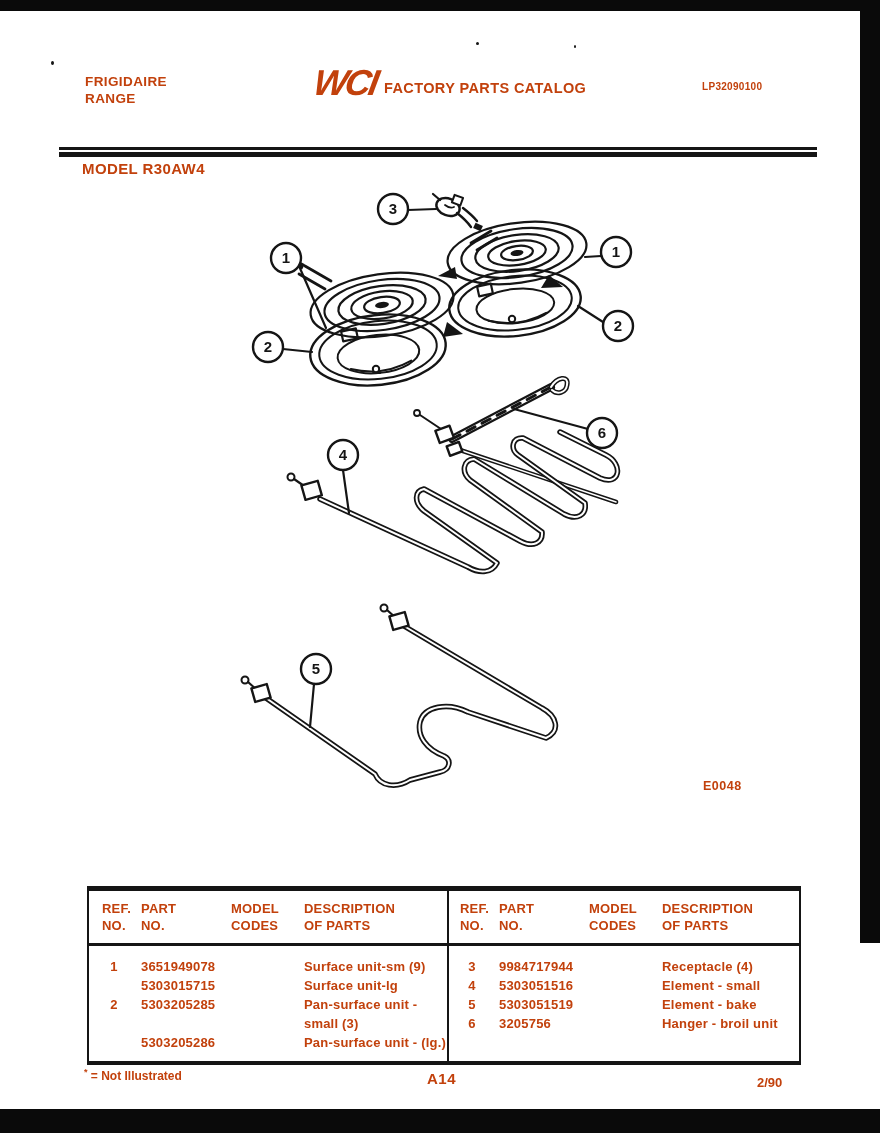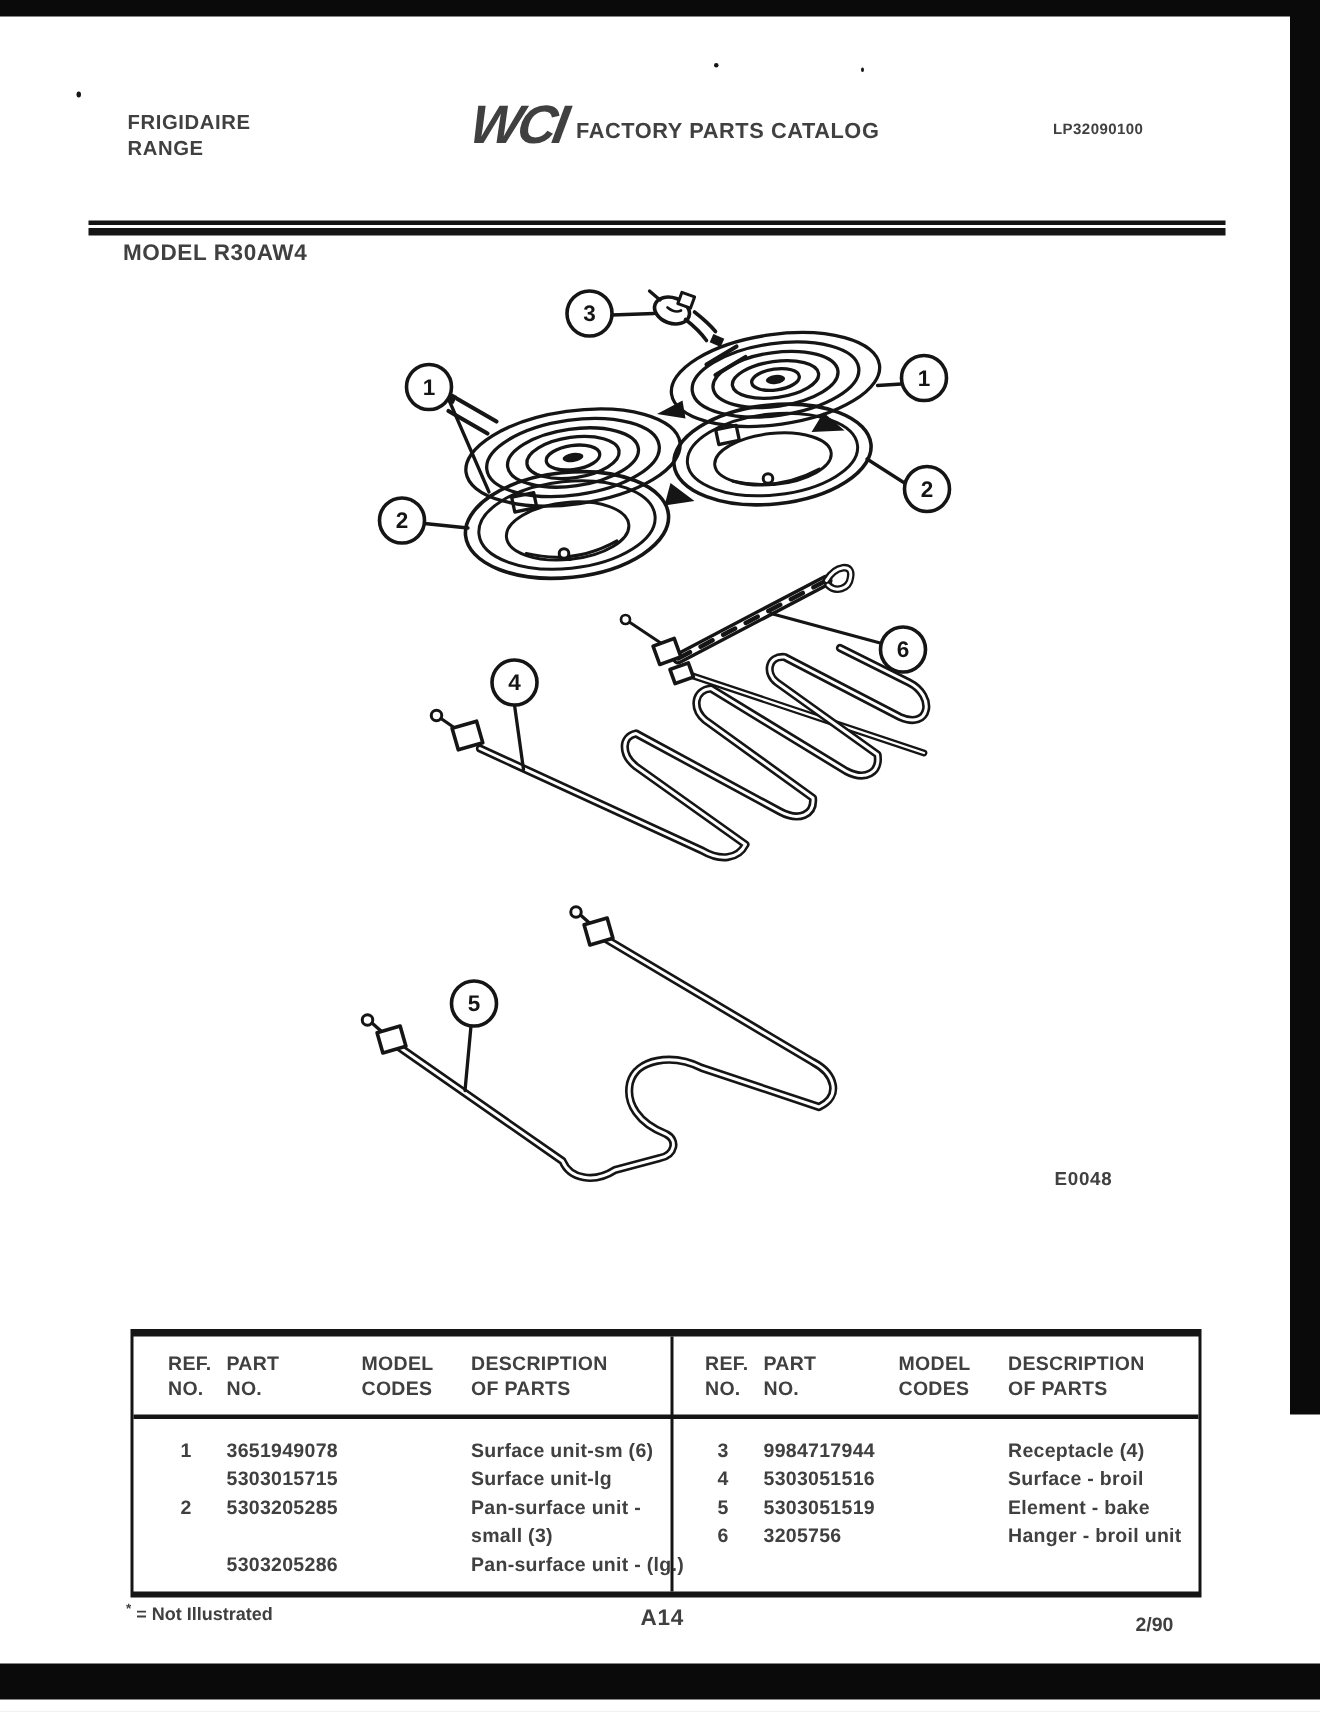--- a/index.html
+++ b/index.html
@@ -1,34 +1,34 @@
 <!DOCTYPE html>
 <html><head>
 <meta charset="utf-8">
 <style>
   html,body{margin:0;padding:0;background:#e8e8e8;}
   .page{position:relative;width:880px;height:1141px;background:#ffffff;overflow:hidden;
-        font-family:"Liberation Sans",sans-serif;font-weight:700;color:#404040;}
+        font-family:"Liberation Sans",sans-serif;font-weight:700;color:#c2410c;}
   .abs{position:absolute;}
   .bar{position:absolute;background:#0a0a0a;}
   .rule{position:absolute;background:#151515;}
   .speck{position:absolute;background:#151515;border-radius:50%;}
   .brand{font-size:13.5px;letter-spacing:.4px;line-height:17px;}
   .logo{font-size:36px;font-style:italic;font-weight:700;letter-spacing:-2.5px;transform:skewX(-10deg);}
   .title{font-size:14.5px;letter-spacing:.4px;}
   .pub{font-size:10px;letter-spacing:.3px;}
   .model{font-size:15px;letter-spacing:.4px;}
   .figcode{font-size:12.5px;letter-spacing:.5px;}
   
   .ptable{position:absolute;left:87px;top:886px;width:710px;height:170px;
           border-top:5px solid #151515;border-bottom:4px solid #151515;
           border-left:2px solid #151515;border-right:2px solid #151515;}
   .ptable .divider{position:absolute;left:358px;top:0;width:2px;height:100%;background:#151515;}
   .ptable .headrule{position:absolute;left:0;top:52px;width:100%;height:3px;background:#151515;}
-  .ptable span{position:absolute;font-size:13px;letter-spacing:.2px;white-space:nowrap;margin-left:10px;}
+  .ptable span{position:absolute;font-size:13px;letter-spacing:.2px;white-space:nowrap;}
   .th1{top:10px;} .th2{top:27px;}
   .hl-ref{left:13px;} .hl-part{left:52px;} .hl-model{left:142px;} .hl-desc{left:215px;}
   .hr-ref{left:371px;} .hr-part{left:410px;} .hr-model{left:500px;} .hr-desc{left:573px;}
   .r0{top:68px;} .r1{top:87px;} .r2{top:106px;} .r3{top:125px;} .r4{top:144px;}
   .cl-ref{left:12px;width:26px;text-align:center;} .cl-part{left:52px;} .cl-desc{left:215px;}
   .cr-ref{left:370px;width:26px;text-align:center;} .cr-part{left:410px;} .cr-desc{left:573px;}
   .note{font-size:12px;} .sup{vertical-align:super;font-size:9px;}
   .pgnum{font-size:15px;letter-spacing:.5px;} .rev{font-size:13px;}
   
   .art{position:absolute;left:0;top:0;stroke-linecap:round;stroke-linejoin:round;}
@@ -231,40 +231,40 @@
     <span class="th2 hr-ref">NO.</span>
     <span class="th1 hr-part">PART</span>
     <span class="th2 hr-part">NO.</span>
     <span class="th1 hr-model">MODEL</span>
     <span class="th2 hr-model">CODES</span>
     <span class="th1 hr-desc">DESCRIPTION</span>
     <span class="th2 hr-desc">OF PARTS</span>
 
     <span class="r0 cl-ref">1</span>
     <span class="r0 cl-part">3651949078</span>
-    <span class="r0 cl-desc">Surface unit-sm (6)</span>
+    <span class="r0 cl-desc">Surface unit-sm (9)</span>
     <span class="r1 cl-ref"></span>
     <span class="r1 cl-part">5303015715</span>
     <span class="r1 cl-desc">Surface unit-lg</span>
     <span class="r2 cl-ref">2</span>
     <span class="r2 cl-part">5303205285</span>
     <span class="r2 cl-desc">Pan-surface unit -</span>
     <span class="r3 cl-ref"></span>
     <span class="r3 cl-part"></span>
     <span class="r3 cl-desc">small (3)</span>
     <span class="r4 cl-ref"></span>
     <span class="r4 cl-part">5303205286</span>
     <span class="r4 cl-desc">Pan-surface unit - (lg.)</span>
 
     <span class="r0 cr-ref">3</span>
     <span class="r0 cr-part">9984717944</span>
     <span class="r0 cr-desc">Receptacle (4)</span>
     <span class="r1 cr-ref">4</span>
     <span class="r1 cr-part">5303051516</span>
-    <span class="r1 cr-desc">Surface - broil</span>
+    <span class="r1 cr-desc">Element - small</span>
     <span class="r2 cr-ref">5</span>
     <span class="r2 cr-part">5303051519</span>
     <span class="r2 cr-desc">Element - bake</span>
     <span class="r3 cr-ref">6</span>
     <span class="r3 cr-part">3205756</span>
     <span class="r3 cr-desc">Hanger - broil unit</span>
   </div>
 
   <div class="abs note" style="left:84px;top:1067px;text-align:right;">
     <span class="sup">*</span>

